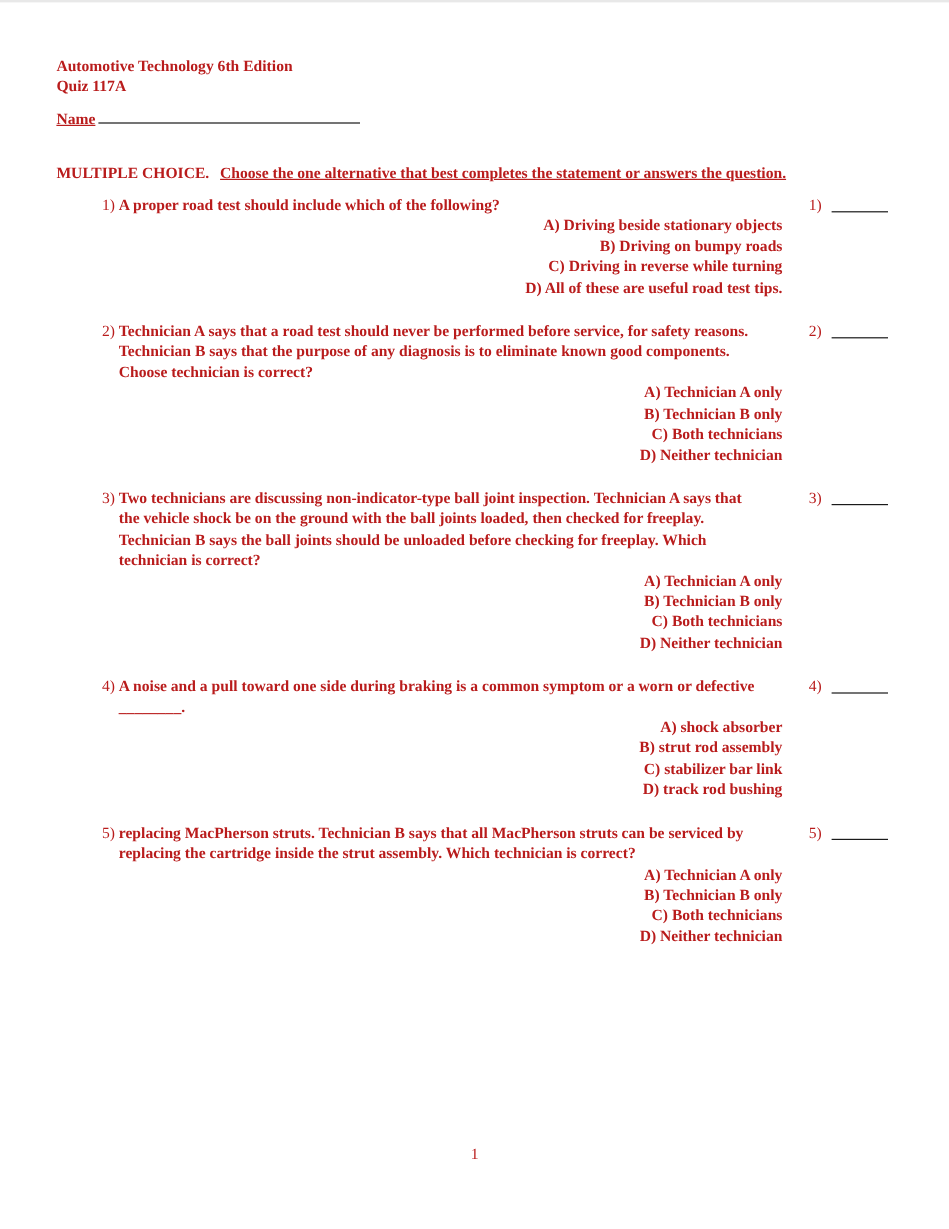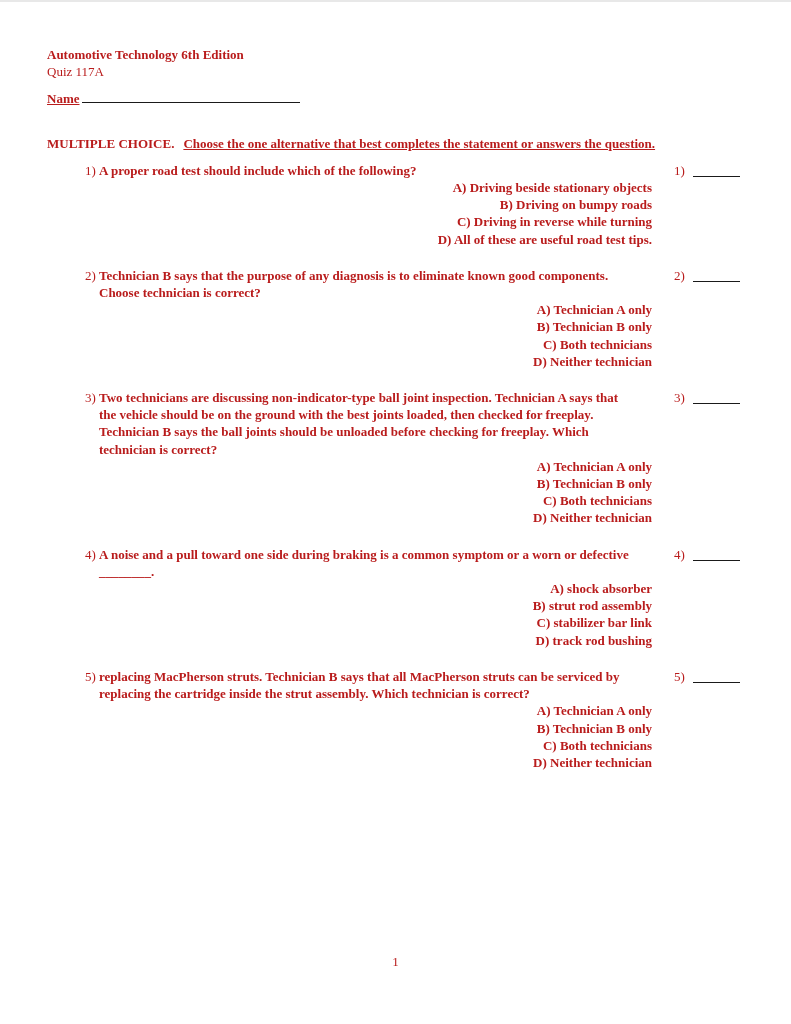--- a/index.html
+++ b/index.html
@@ -11,21 +11,21 @@
     background: #ffffff;
     box-sizing: border-box;
     padding: 44px 47px 0 47px;
     font-family: "Liberation Serif", "DejaVu Serif", serif;
     font-size: 13px;
     line-height: 17.2px;
     color: #b91c1c;
     overflow: hidden;
   }
   .doc-title { font-weight: bold; }
-  .doc-subtitle { font-weight: normal; }
+  .doc-subtitle { font-weight: bold; }
   .name-row { margin-top: 9px; white-space: nowrap; text-decoration: underline; }
   .name-label { font-weight: bold; }
   .name-line {
     display: inline-block;
     width: 218px;
     height: 13px;
     border-bottom: 1.3px solid #1a1a1a;
     margin-left: 2px;
     vertical-align: baseline;
   }
@@ -99,40 +99,41 @@
       </div>
       <div class="q-answer">
         <span class="q-ans-num">1)</span>
         <span class="answer-blank"></span>
       </div>
     </div>
 
     <div class="question">
       <span class="q-num">2)</span>
       <div class="q-main">
+        <div class="q-line">Technician A says that a road test should never be performed before service, for safety reasons.</div>
         <div class="q-line">Technician B says that the purpose of any diagnosis is to eliminate known good components.</div>
         <div class="q-line">Choose technician is correct?</div>
         <div class="q-options">
           <div class="q-option">A) Technician A only</div>
           <div class="q-option">B) Technician B only</div>
           <div class="q-option">C) Both technicians</div>
           <div class="q-option">D) Neither technician</div>
         </div>
       </div>
       <div class="q-answer">
         <span class="q-ans-num">2)</span>
         <span class="answer-blank"></span>
       </div>
     </div>
 
     <div class="question">
       <span class="q-num">3)</span>
       <div class="q-main">
         <div class="q-line">Two technicians are discussing non-indicator-type ball joint inspection. Technician A says that</div>
-        <div class="q-line">the vehicle should be on the ground with the best joints loaded, then checked for freeplay.</div>
+        <div class="q-line">the vehicle shock be on the ground with the ball joints loaded, then checked for freeplay.</div>
         <div class="q-line">Technician B says the ball joints should be unloaded before checking for freeplay. Which</div>
         <div class="q-line">technician is correct?</div>
         <div class="q-options">
           <div class="q-option">A) Technician A only</div>
           <div class="q-option">B) Technician B only</div>
           <div class="q-option">C) Both technicians</div>
           <div class="q-option">D) Neither technician</div>
         </div>
       </div>
       <div class="q-answer">

